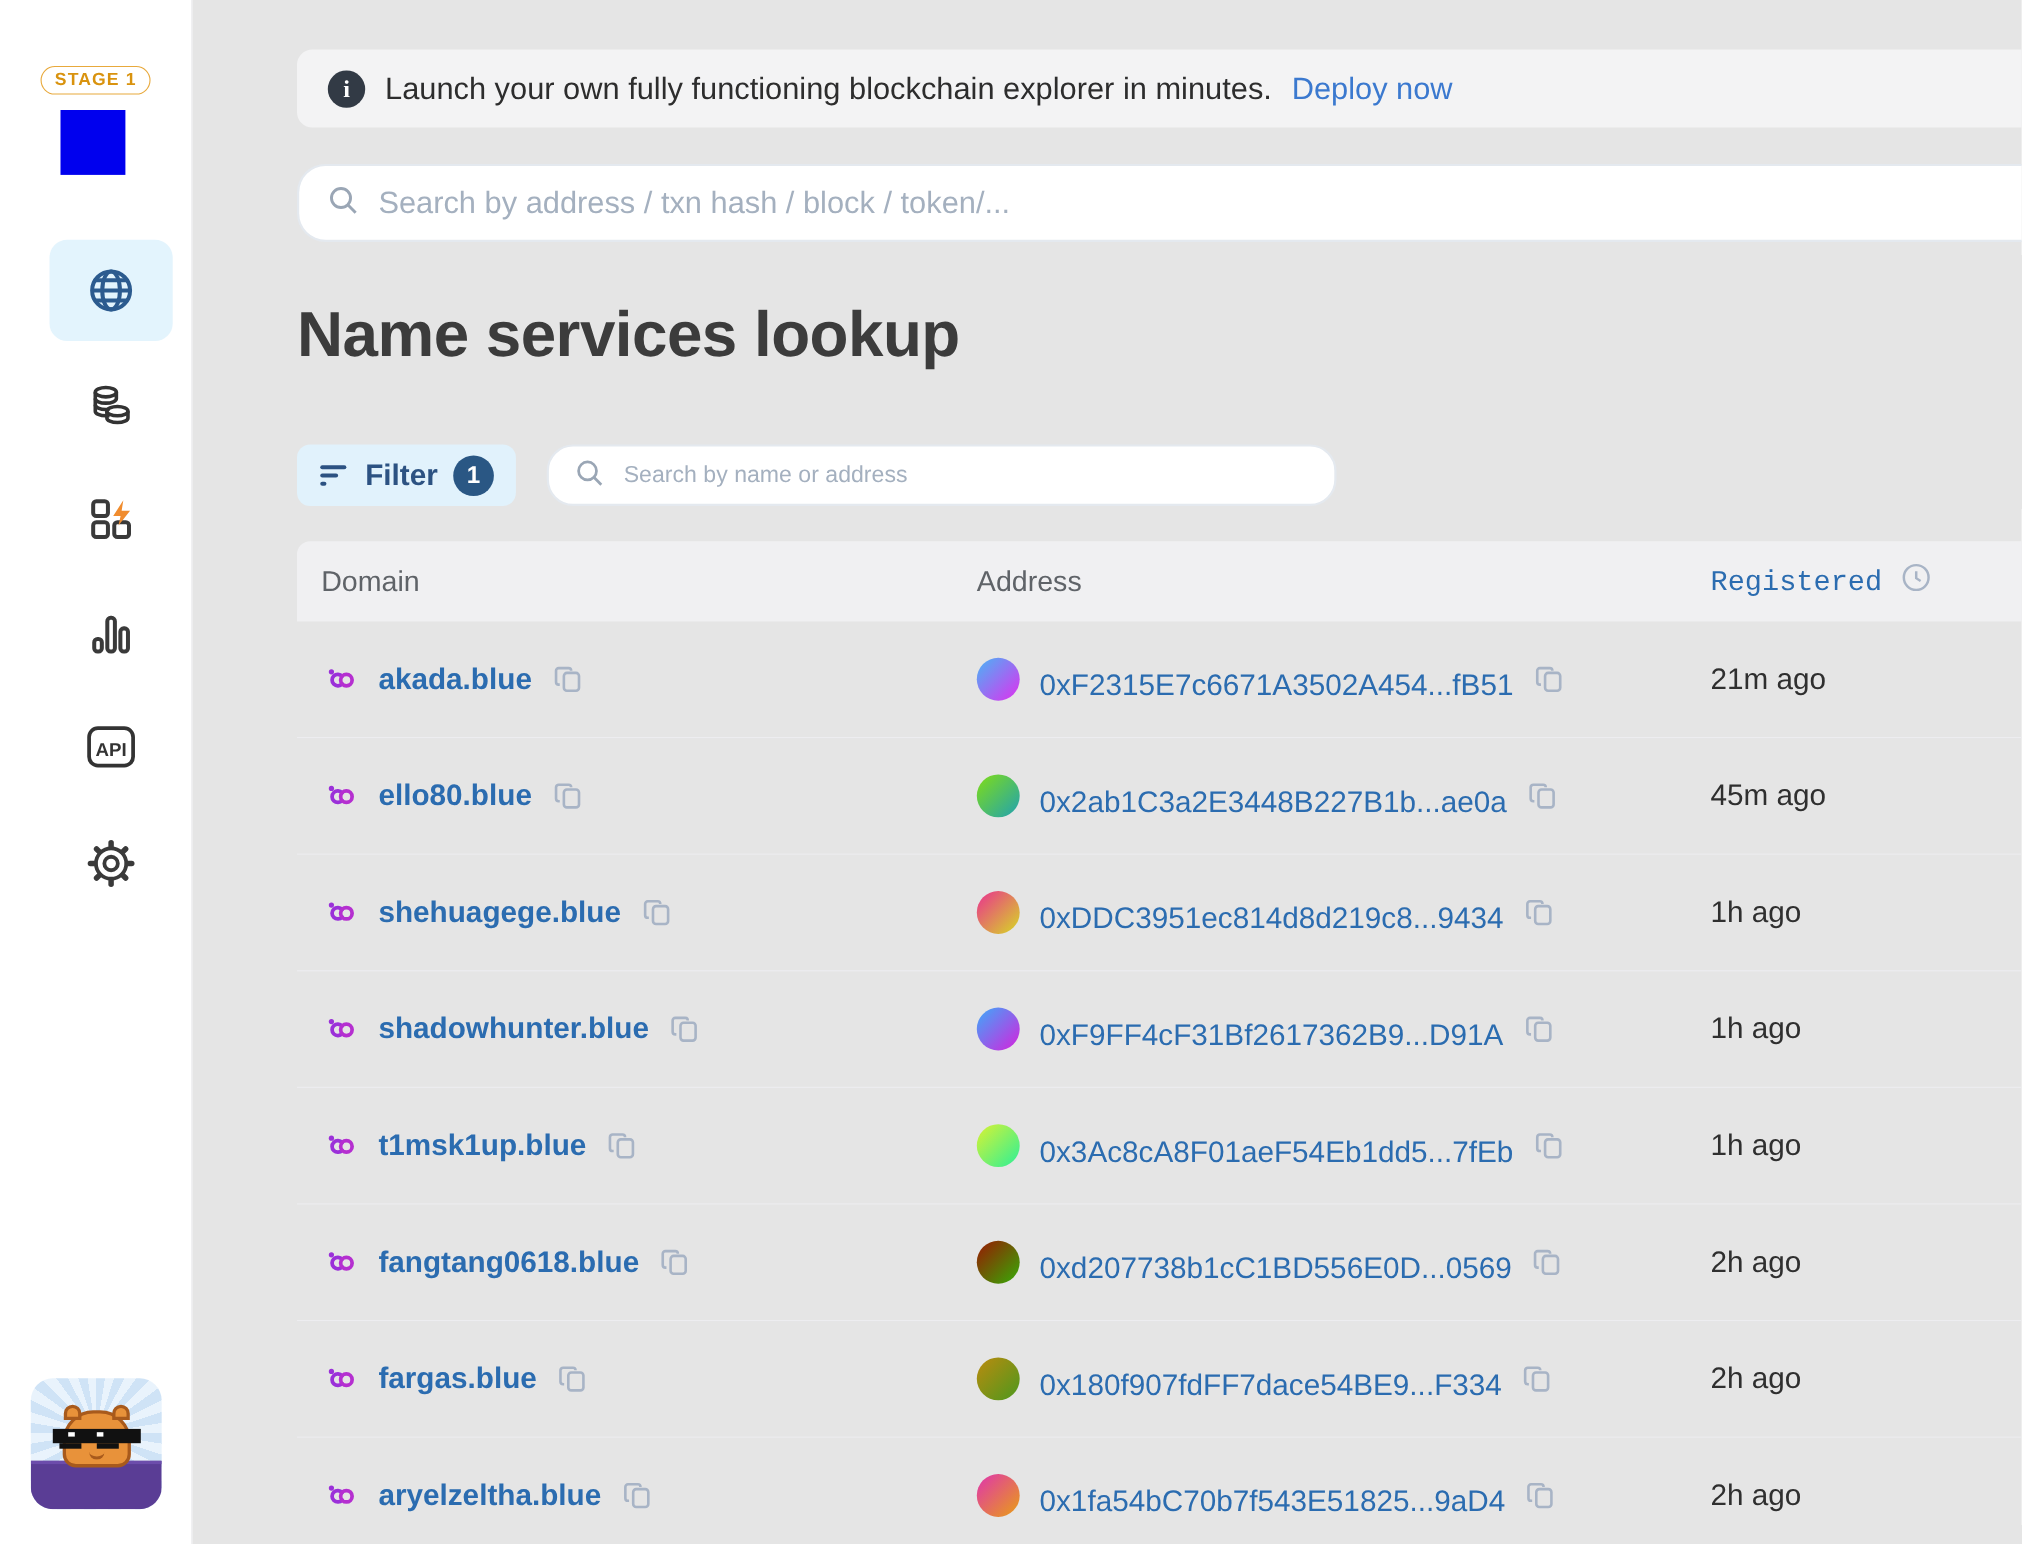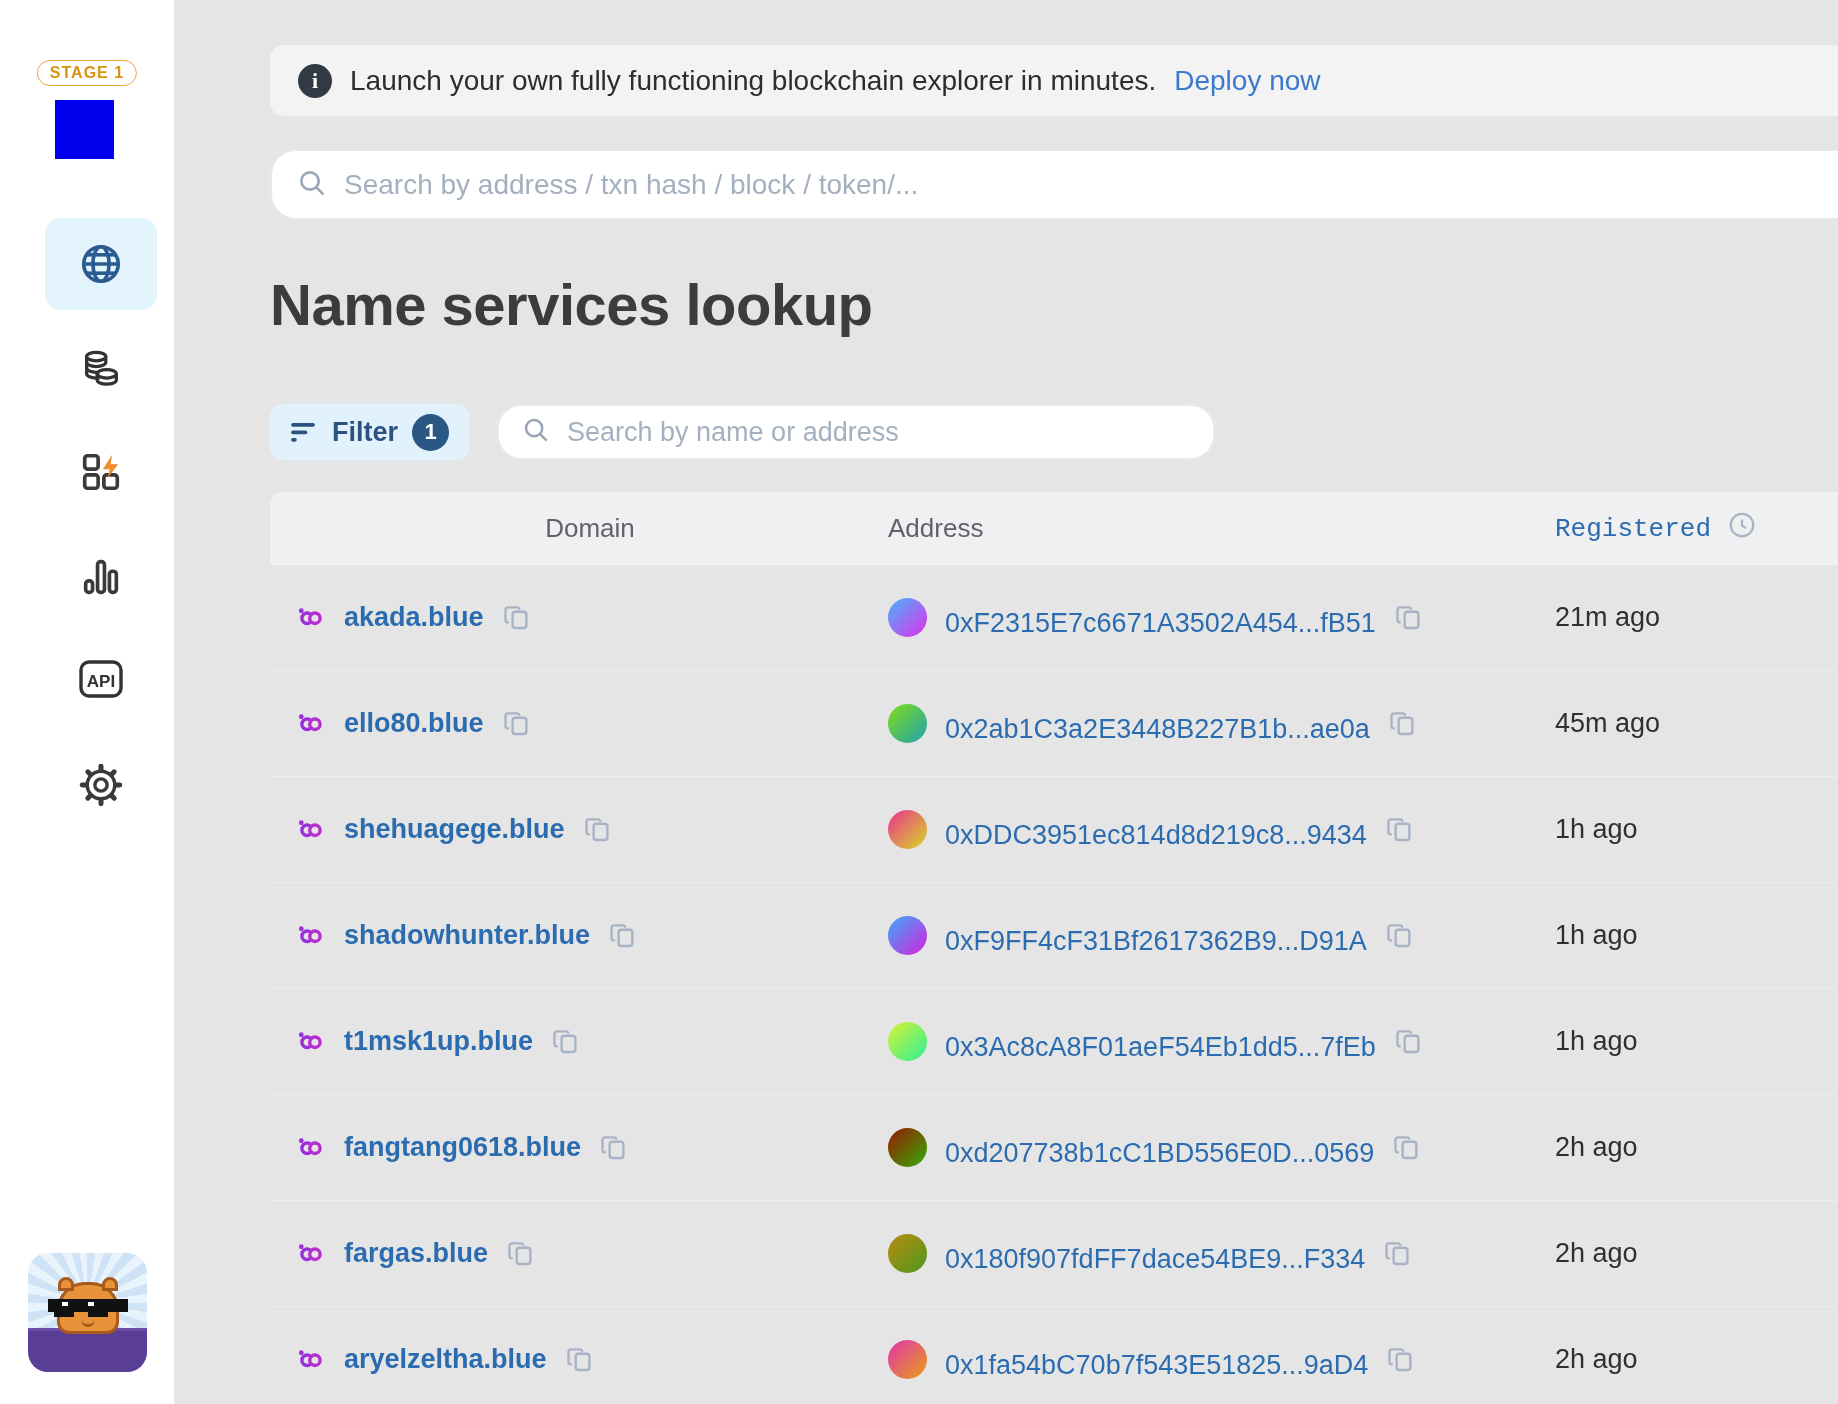--- a/index.html
+++ b/index.html
@@ -36,26 +36,26 @@
   .topsearch input { border:none; outline:none; font-size:28px; color:#2f2f2f; flex:1; font-family:inherit; background:transparent; }
   .topsearch input::placeholder, .namesearch input::placeholder { color:#a4b0bf; }
 
   .page-title { position:absolute; left:0; top:271px; font-size:58px; font-weight:700; color:#3c3c3c; letter-spacing:-0.5px; }
 
   .controls { position:absolute; left:0; top:404px; height:38px; display:flex; gap:28px; }
   .filter-btn { height:56px; background:#e1f2fc; border:none; border-radius:12px; display:flex; align-items:center; gap:14px; padding:0 20px 0 18px; cursor:pointer; }
   .filter-btn .flabel { color:#2c5282; font-size:27px; font-weight:700; }
   .filter-count { width:37px; height:37px; border-radius:50%; background:#2a5784; color:#fff; font-size:22px; font-weight:700; display:flex; align-items:center; justify-content:center; }
   .namesearch { width:718px; height:56px; border:2px solid #e4e9ef; border-radius:24px; display:flex; align-items:center; gap:16px; padding:0 22px; background:#fff; }
-  .namesearch input { border:none; outline:none; font-size:27px; flex:1; font-family:inherit; background:transparent; color:#2f2f2f; }
+  .namesearch input { border:none; outline:none; font-size:21px; flex:1; font-family:inherit; background:transparent; color:#2f2f2f; }
 
   
   .table { position:absolute; left:0; top:492px; width:1598px; }
   .thead { height:73px; background:#f0f0f2; border-radius:12px 0 0 0; display:flex; align-items:center; font-size:26px; color:#5f6368; font-weight:500; }
-  .col-domain { width:618px; padding-left:22px;text-align:center; }
+  .col-domain { width:618px; padding-left:22px; }
   .col-address { width:667px; }
   .col-reg { flex:1; display:flex; align-items:center; gap:16px; }
   .th-reg { color:#2b6cb0; cursor:pointer; display:flex; align-items:center; gap:16px;font-family:Liberation Mono, monospace; }
   .trow { height:106px; display:flex; align-items:center; border-bottom:1px solid #ededf0; font-size:27px; }
   .trow:first-of-type { border-top:1px solid #e4e8f2; }
   .dcell { display:flex; align-items:center; gap:18px; }
   .acell { display:flex; align-items:center; gap:18px; }
   .blue-link { color:#2b6cb0; font-weight:600; text-decoration:none; cursor:pointer; }
   .addr-link { color:#2b6cb0; font-weight:500; text-decoration:none; cursor:pointer;margin-top:12px; }
   .addr-avatar { width:39px; height:39px; border-radius:50%; flex:0 0 auto; }

